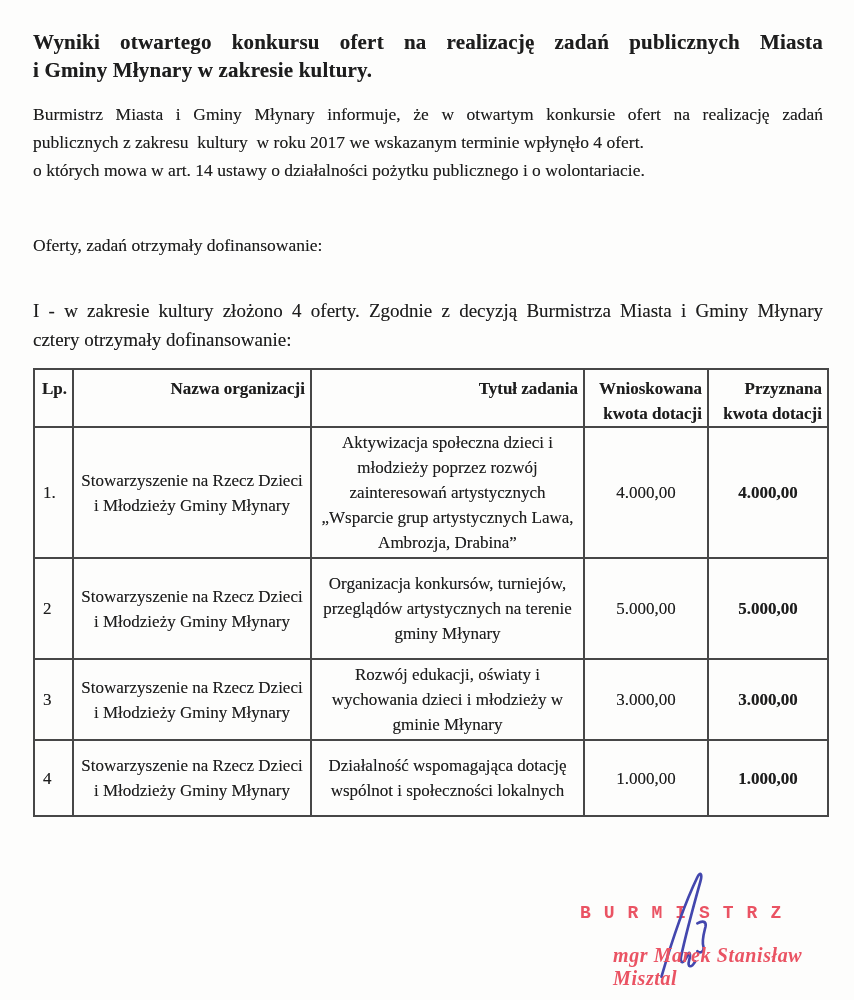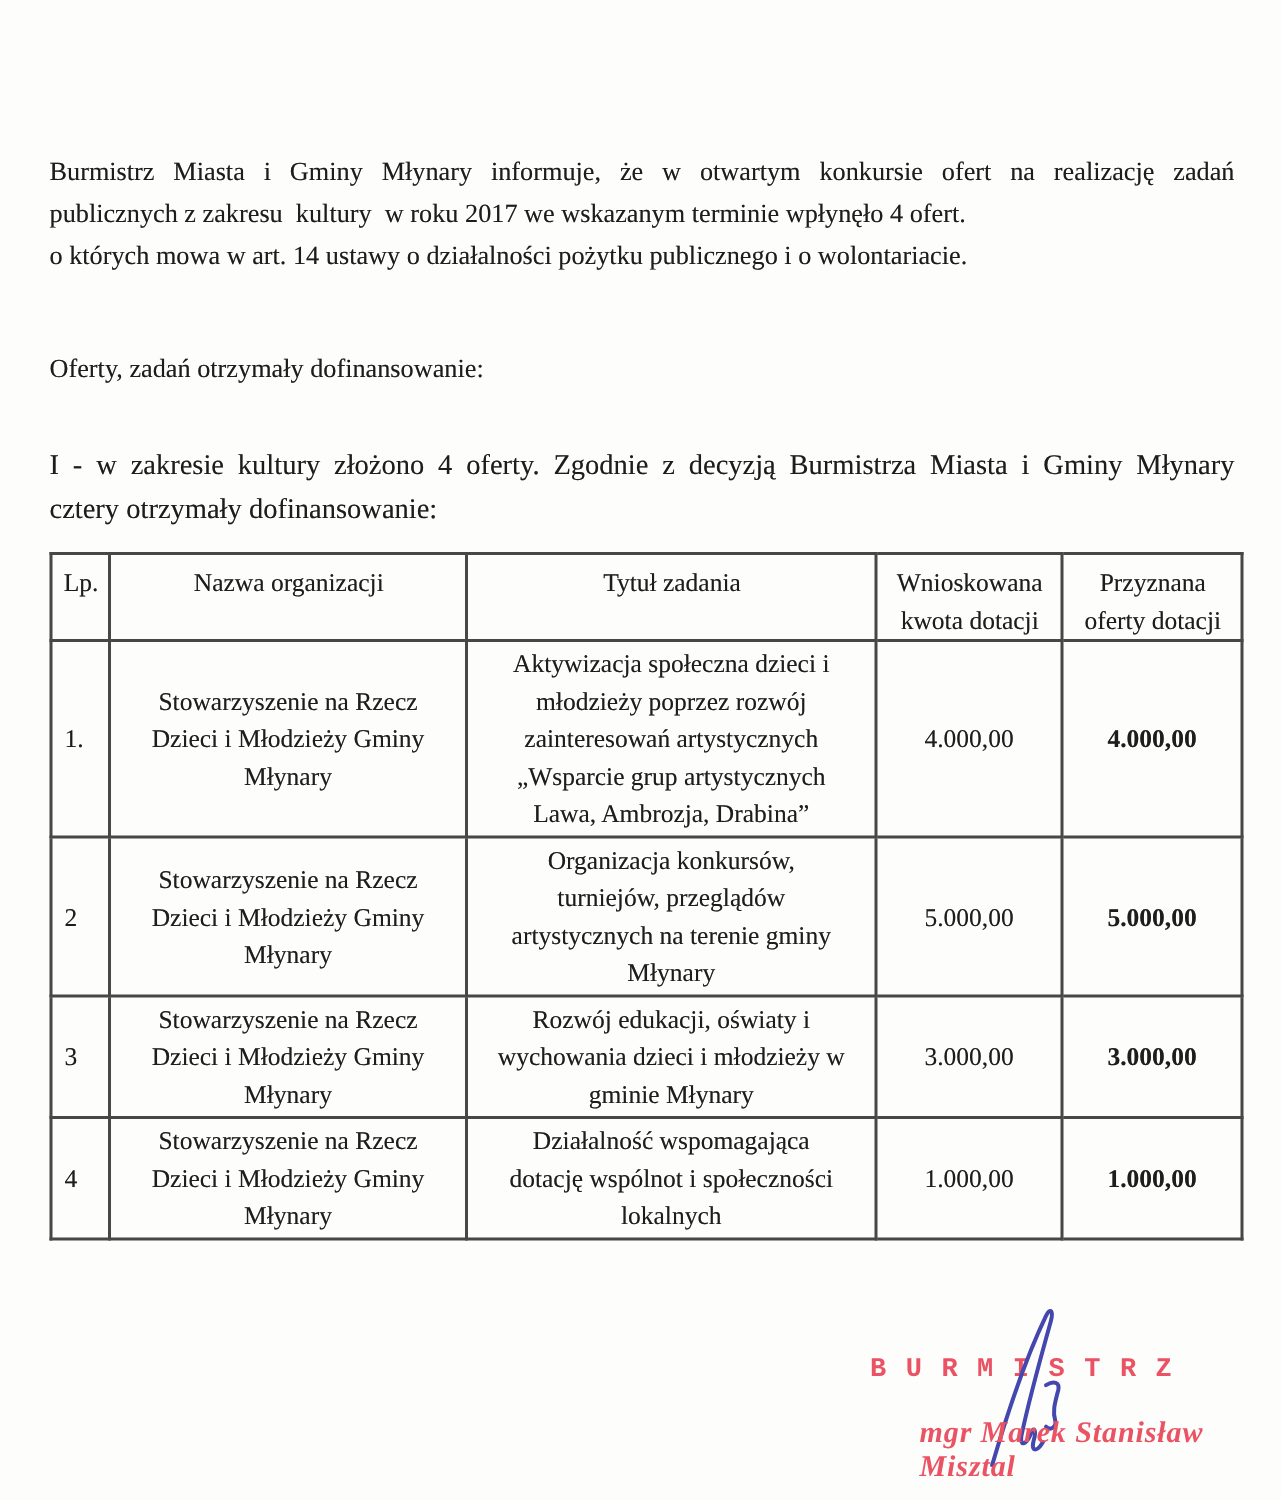--- a/index.html
+++ b/index.html
@@ -32,31 +32,31 @@
 
   table.grants{
     position:absolute;left:33px;top:368px;width:794px;
     border-collapse:collapse;table-layout:fixed;
     font-size:17px;
   }
   table.grants th,table.grants td{
     border:2px solid #474747;overflow:hidden;
   }
   table.grants th{
-    font-weight:normal;text-align:center;vertical-align:top;
+    font-weight:bold;text-align:right;vertical-align:top;
     padding:6px 5px 0 6px;line-height:25px;
   }
   table.grants thead tr{height:56px;}
   table.grants tbody tr:nth-child(1){height:123px;}
   table.grants tbody tr:nth-child(2){height:101px;}
   table.grants tbody tr:nth-child(3){height:76px;}
   table.grants tbody tr:nth-child(4){height:76px;}
   table.grants td{
     vertical-align:middle;text-align:center;
-    line-height:25px;padding:2px 18px;
+    line-height:25px;padding:2px 6px;
   }
   table.grants td.lp{text-align:left;padding-left:8px;}
   table.grants td.granted{font-weight:bold;}
 
   .stamp-role{
     position:absolute;left:580px;top:903px;
     font-family:"Liberation Mono",monospace;font-weight:bold;
     font-size:18px;letter-spacing:13px;
     text-shadow:none;
   }
@@ -69,20 +69,24 @@
   .pen-sign{
     position:absolute;left:653px;top:868px;width:62px;height:118px;
   }
   .pen-sign path{fill:none;stroke-width:2.6;stroke-linecap:round;stroke-linejoin:round;}
 </style>
 </head>
 <body>
 
 <div class="page">
 
+  <div class="title">
+    <div class="line stretch">Wyniki otwartego konkursu ofert na realizację zadań publicznych Miasta</div>
+    <div class="line">i Gminy Młynary w zakresie kultury.</div>
+  </div>
 
   <div class="body-text">
     <div class="line stretch">Burmistrz Miasta i Gminy Młynary informuje, że w otwartym konkursie ofert na realizację zadań</div>
     <div class="line">publicznych z zakresu  kultury  w roku 2017 we wskazanym terminie wpłynęło 4 ofert.</div>
     <div class="line">o których mowa w art. 14 ustawy o działalności pożytku publicznego i o wolontariacie.</div>
   </div>
 
   <div class="offers-heading">
     <div class="line">Oferty, zadań otrzymały dofinansowanie:</div>
   </div>
@@ -99,21 +103,21 @@
       <col style="width:273px">
       <col style="width:124px">
       <col style="width:120px">
     </colgroup>
     <thead>
       <tr>
         <th>Lp.</th>
         <th>Nazwa organizacji</th>
         <th>Tytuł zadania</th>
         <th>Wnioskowana kwota dotacji</th>
-        <th>Przyznana oferty dotacji</th>
+        <th>Przyznana kwota dotacji</th>
       </tr>
     </thead>
     <tbody>
       <tr>
         <td class="lp">1.</td>
         <td>Stowarzyszenie na Rzecz Dzieci i Młodzieży Gminy Młynary</td>
         <td>Aktywizacja społeczna dzieci i młodzieży poprzez rozwój zainteresowań artystycznych „Wsparcie grup artystycznych Lawa, Ambrozja, Drabina”</td>
         <td>4.000,00</td>
         <td class="granted">4.000,00</td>
       </tr>

